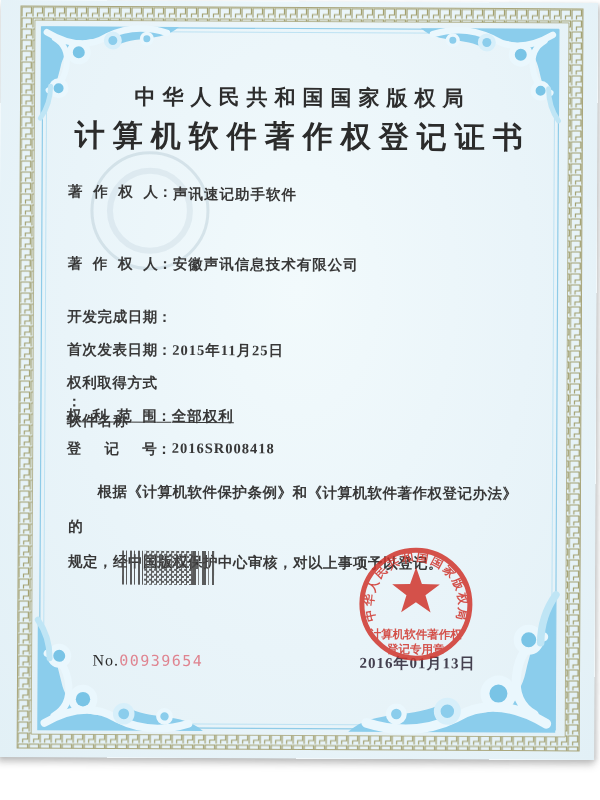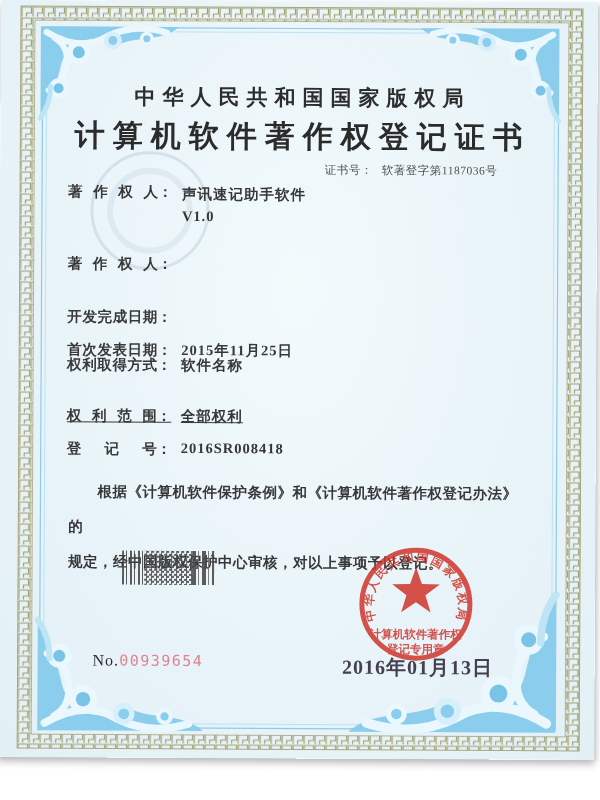--- a/index.html
+++ b/index.html
@@ -13,39 +13,39 @@
   .authority{position:absolute;top:82px;left:0;width:100%;text-align:center;
     font-size:21px;font-weight:bold;letter-spacing:7px;color:#2d2d2d;padding-left:7px;box-sizing:border-box;}
   .cert-title{position:absolute;top:115px;left:0;width:100%;text-align:center;
     font-size:30px;font-weight:bold;letter-spacing:8px;color:#2b2b2b;padding-left:8px;box-sizing:border-box;}
   .certno{position:absolute;top:161px;right:100px;font-size:11.5px;color:#4f4f4f;letter-spacing:.5px;}
   .certno .val{margin-left:9px;}
   .frow{position:absolute;left:68px;display:flex;align-items:flex-start;
     font-size:14.5px;color:#383838;font-weight:bold;}
   .flabel{display:inline-block;width:90px;text-align:justify;text-align-last:justify;}
   .fcolon{display:inline-block;width:15px;}
-  .fvalue{margin-left:9px;letter-spacing:1px;}
+  .fvalue{letter-spacing:1px;}
   .fvalue .vline{line-height:22px;}
   .row-name{top:182px;}  .row-owner{top:254px;}
   .row-dev{top:307px;}   .row-pub{top:340px;}
-  .row-acq{top:355px;}   .row-scope{top:406px;text-decoration:underline;}  .row-reg{top:439px;}
+  .row-acq{top:373px;flex-direction:column;}   .row-scope{top:406px;text-decoration:underline;}  .row-reg{top:439px;}
   .statement{position:absolute;left:70px;top:474px;width:462px;font-size:14.5px;
     color:#383838;font-weight:bold;letter-spacing:.5px;}
   .statement .sline{line-height:35px;}
   .statement .sline:first-child{text-indent:29px;}
   .barcode{position:absolute;left:124px;top:550px;width:92px;height:34px;display:flex;opacity:.88;}
   .bc-left{width:22px;height:100%;
     background:repeating-linear-gradient(90deg,#474747 0 2px,transparent 2px 4px,#474747 4px 5px,transparent 5px 8px);}
   .bc-mid{width:48px;height:100%;
     background-image:repeating-conic-gradient(#4a4a4a 0% 25%,transparent 0% 50%);background-size:5px 5px;}
   .bc-right{width:22px;height:100%;
     background:repeating-linear-gradient(90deg,#474747 0 4px,transparent 4px 6px,#6f6f6f 6px 7px,transparent 7px 10px);}
   .seal-svg{position:absolute;left:340px;top:533px;width:170px;height:145px;}
   .seal-date{position:absolute;left:335px;top:652px;width:170px;text-align:center;
-    font-size:20px;font-weight:bold;color:#44404f;letter-spacing:1px;}
+    font-size:15px;font-weight:bold;color:#44404f;letter-spacing:1px;}
   .serial{position:absolute;left:95px;top:651px;display:flex;align-items:baseline;}
   .serial .nolab{font-size:16px;color:#2e2e2e;letter-spacing:1px;}
   .serial .noval{font-family:"DejaVu Sans Mono","Liberation Mono",monospace;
     font-size:15px;letter-spacing:1.5px;}
 </style>
 </head>
 <body>
 
 <div class="paper">
 
@@ -86,36 +86,33 @@
       <circle cx="150" cy="210" r="58" fill="none" stroke="rgba(150,175,190,0.28)" stroke-width="3"></circle>
       <circle cx="150" cy="210" r="40" fill="none" stroke="rgba(150,175,190,0.16)" stroke-width="6"></circle>
     </g>
   </svg>
 
   <div class="layer">
 
     <div class="authority">中华人民共和国国家版权局</div>
     <div class="cert-title">计算机软件著作权登记证书</div>
 
-    <div class="certno">
-      <span>证书号：</span><span class="val">软著登字第1187036号</span>
-    </div>
 
     <div class="frow row-name">
       <span class="flabel">著作权人</span>
       <span class="fcolon">：</span>
       <span class="fvalue">
         <div class="vline">声讯速记助手软件</div>
-        <div class="vline">V1.0</div>
       </span>
     </div>
 
     <div class="frow row-owner">
       <span class="flabel">著作权人</span>
       <span class="fcolon">：</span>
+      <span class="fvalue">安徽声讯信息技术有限公司</span>
     </div>
 
     <div class="frow row-dev">
       <span class="flabel">开发完成日期</span>
       <span class="fcolon">：</span>
     </div>
 
     <div class="frow row-pub">
       <span class="flabel">首次发表日期</span>
       <span class="fcolon">：</span>

